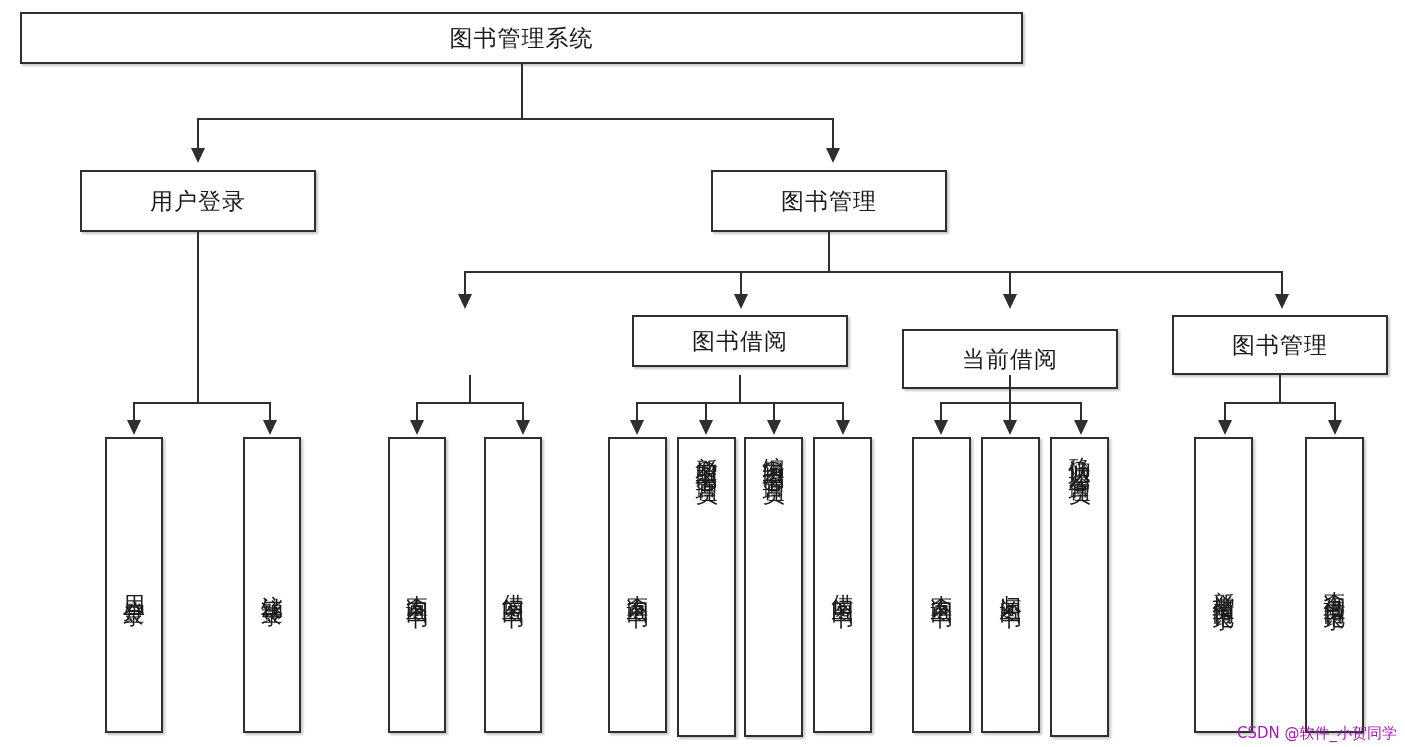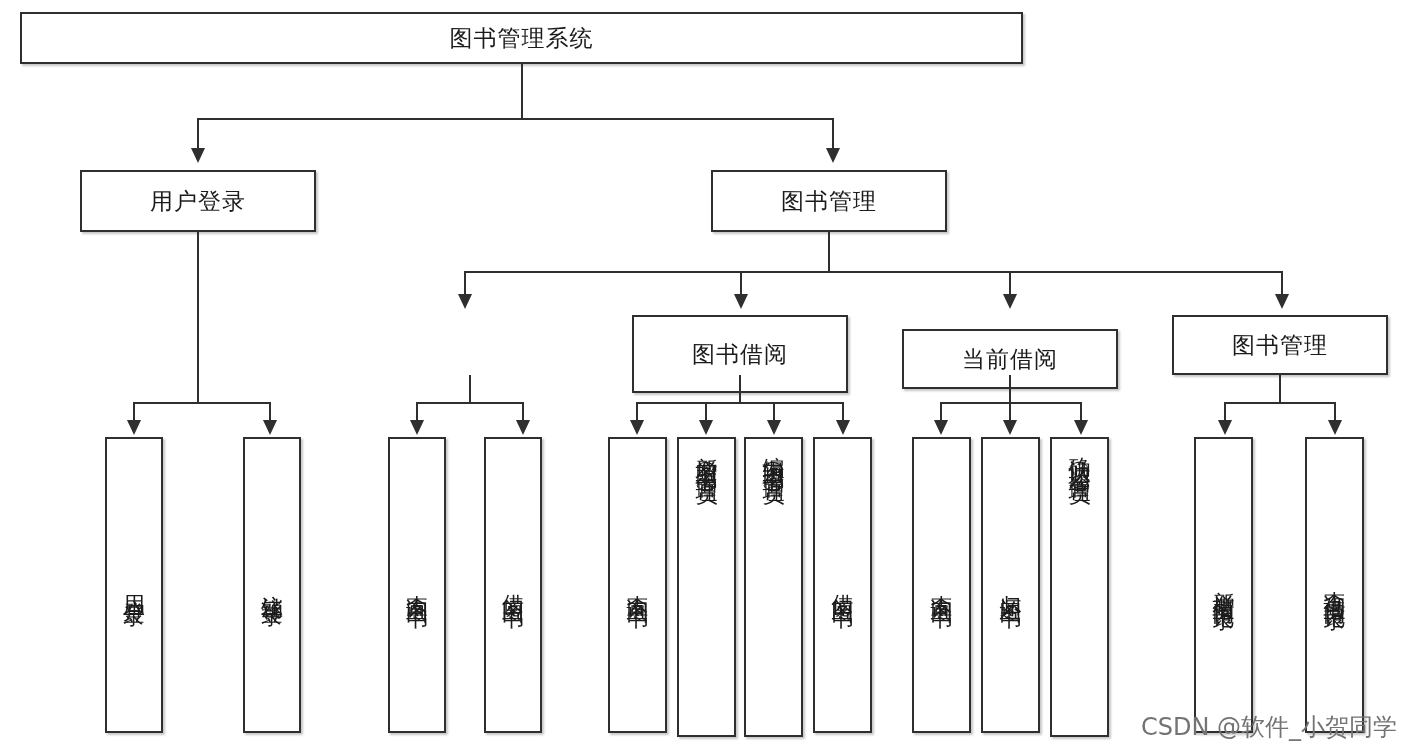--- a/index.html
+++ b/index.html
@@ -53,22 +53,22 @@
     width:0;height:0;
     border-left:7px solid transparent;
     border-right:7px solid transparent;
     border-top:15px solid #2f2f2f;
   }
 
   
   #watermark{
     position:absolute;
     right:8px;bottom:4px;
-    font-size:24px;
-    color:#737373;
+    font-size:15px;
+    color:#a21caf;
     white-space:nowrap;
     letter-spacing:0px;
     pointer-events:none;
   }
 </style>
 </head>
 <body>
 
 <div id="canvas">
 
@@ -104,21 +104,21 @@
   <div class="ln hln" style="left:465px;top:271px;width:818px;height:2px;"></div>
   <div class="ln vln" style="left:464px;top:271px;width:2px;height:25px;"></div>
   <div class="arrow" style="left:458px;top:294px;"></div>
   <div class="ln vln" style="left:740px;top:271px;width:2px;height:25px;"></div>
   <div class="arrow" style="left:734px;top:294px;"></div>
   <div class="ln vln" style="left:1009px;top:271px;width:2px;height:25px;"></div>
   <div class="arrow" style="left:1003px;top:294px;"></div>
   <div class="ln vln" style="left:1281px;top:271px;width:2px;height:25px;"></div>
   <div class="arrow" style="left:1275px;top:294px;"></div>
 
-  <div class="node h" style="left:632px;top:315px;width:216px;height:78px;">
+  <div class="node h" style="left:632px;top:315px;width:216px;height:52px;">
     <span>图书借阅</span>
   </div>
   <div class="node h" style="left:902px;top:329px;width:216px;height:60px;">
     <span>当前借阅</span>
   </div>
   <div class="node h" style="left:1172px;top:315px;width:216px;height:60px;">
     <span>图书管理</span>
   </div>
 
   <div class="ln vln" style="left:469px;top:375px;width:2px;height:28px;"></div>

